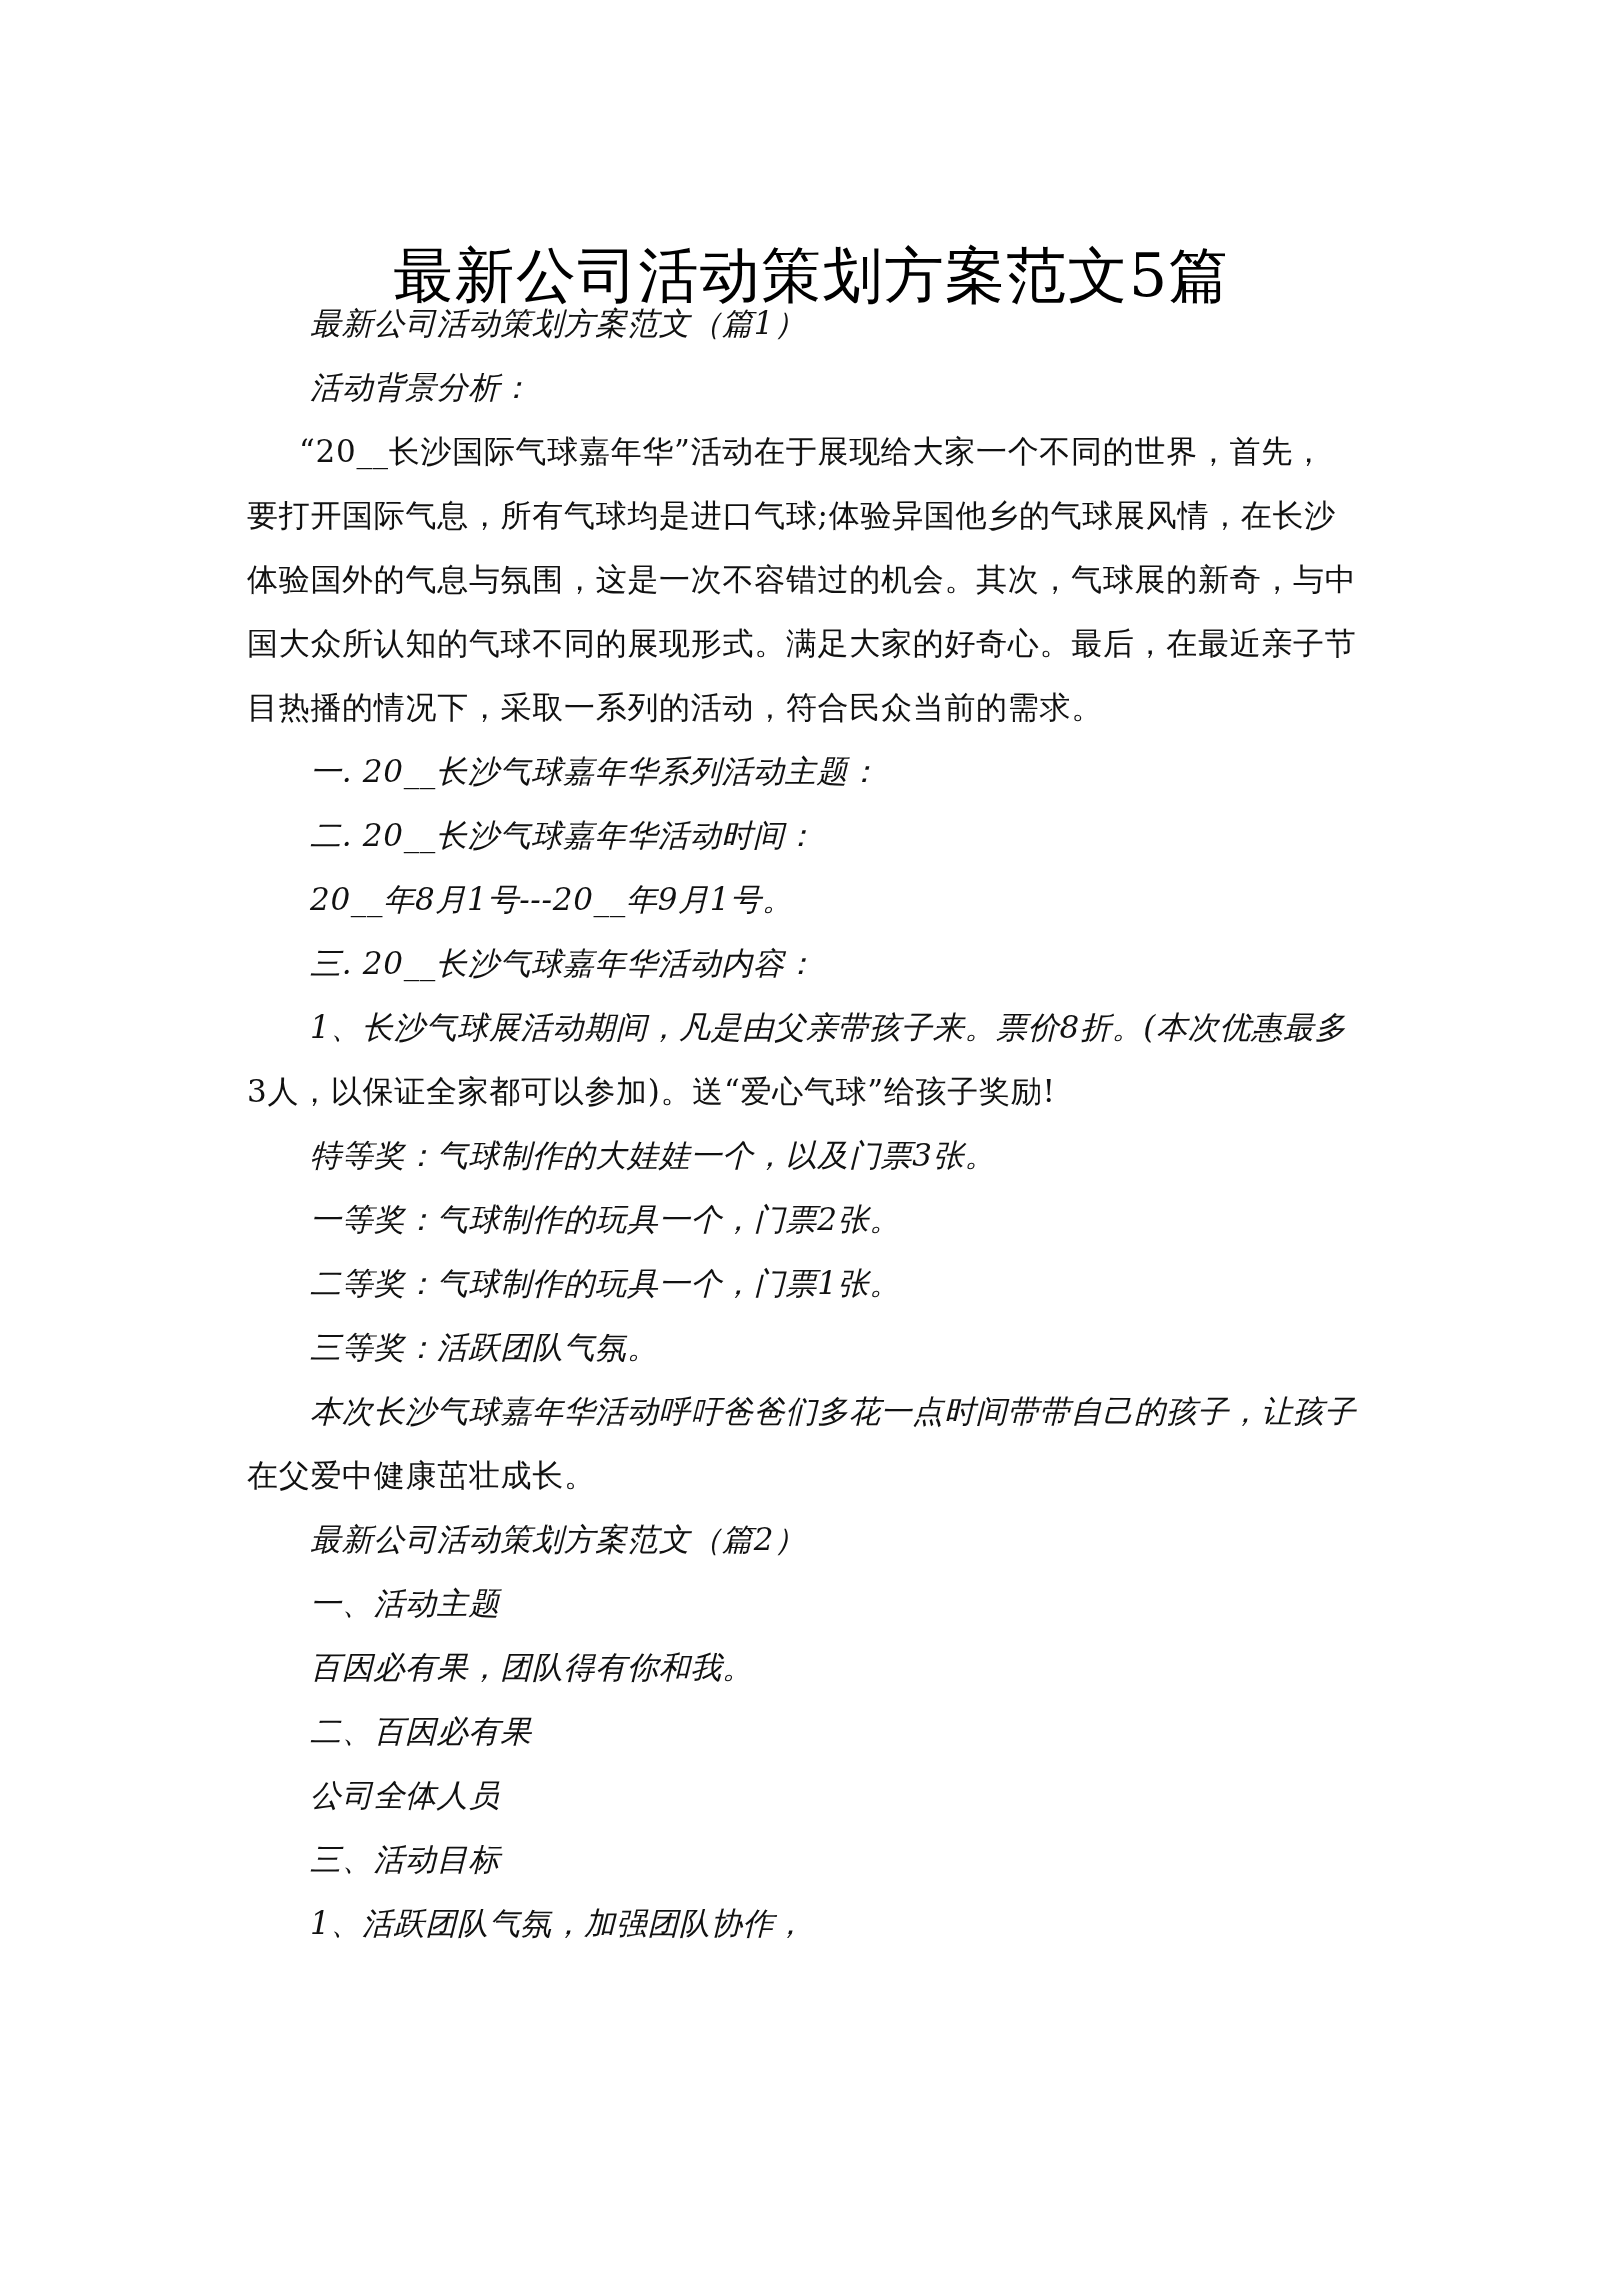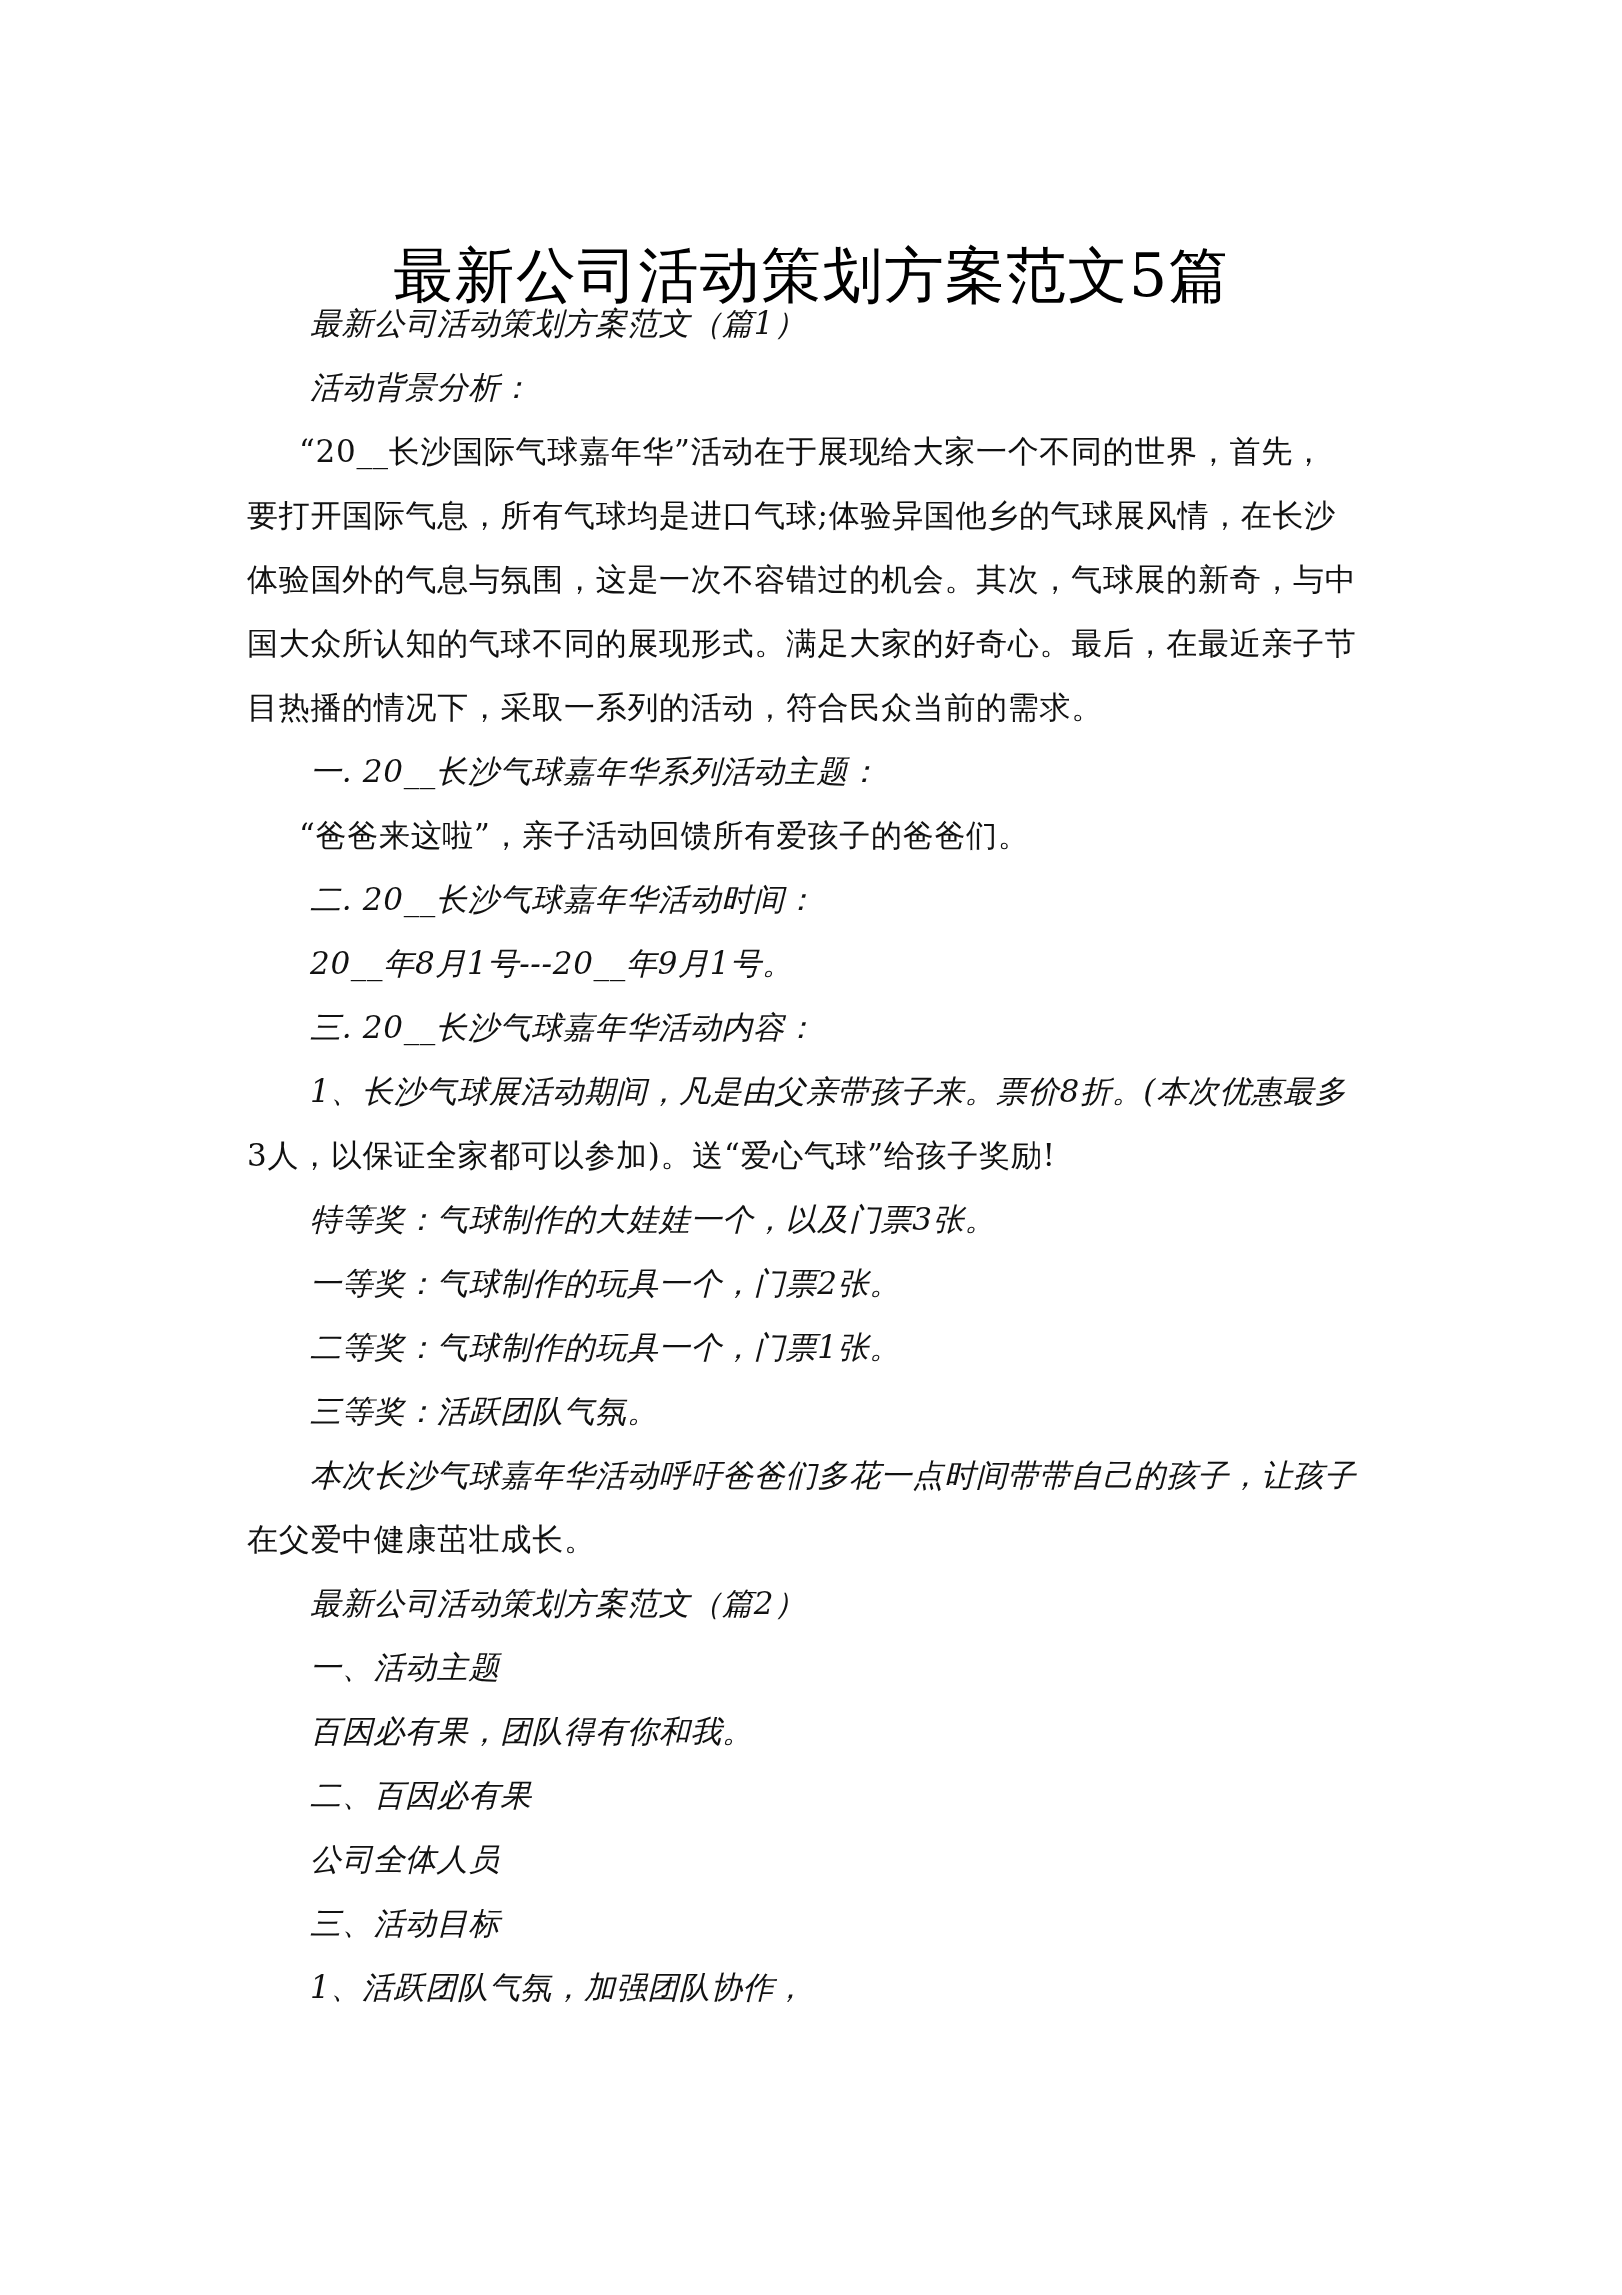--- a/index.html
+++ b/index.html
@@ -47,21 +47,20 @@
 
   <div class="body">
     <div class="line indent">最新公司活动策划方案范文（篇1）</div>
     <div class="line indent">活动背景分析：</div>
     <div class="line quote-indent">“20__长沙国际气球嘉年华”活动在于展现给大家一个不同的世界，首先，</div>
     <div class="line">要打开国际气息，所有气球均是进口气球;体验异国他乡的气球展风情，在长沙</div>
     <div class="line">体验国外的气息与氛围，这是一次不容错过的机会。其次，气球展的新奇，与中</div>
     <div class="line">国大众所认知的气球不同的展现形式。满足大家的好奇心。最后，在最近亲子节</div>
     <div class="line">目热播的情况下，采取一系列的活动，符合民众当前的需求。</div>
     <div class="line indent">一. 20__长沙气球嘉年华系列活动主题：</div>
-    <div class="line quote-indent">“爸爸来这啦”，亲子活动回馈所有爱孩子的爸爸们。</div>
     <div class="line indent">二. 20__长沙气球嘉年华活动时间：</div>
     <div class="line indent">20__年8月1号---20__年9月1号。</div>
     <div class="line indent">三. 20__长沙气球嘉年华活动内容：</div>
     <div class="line indent">1、长沙气球展活动期间，凡是由父亲带孩子来。票价8折。(本次优惠最多</div>
     <div class="line">3人，以保证全家都可以参加)。送“爱心气球”给孩子奖励!</div>
     <div class="line indent">特等奖：气球制作的大娃娃一个，以及门票3张。</div>
     <div class="line indent">一等奖：气球制作的玩具一个，门票2张。</div>
     <div class="line indent">二等奖：气球制作的玩具一个，门票1张。</div>
     <div class="line indent">三等奖：活跃团队气氛。</div>
     <div class="line indent">本次长沙气球嘉年华活动呼吁爸爸们多花一点时间带带自己的孩子，让孩子</div>

